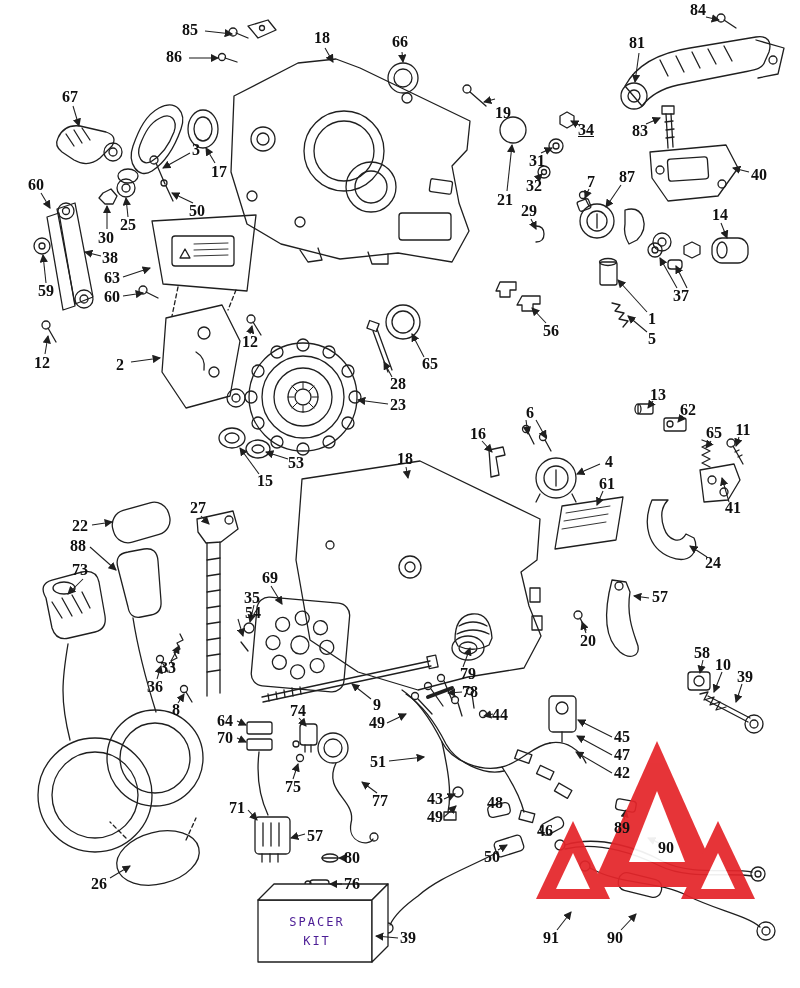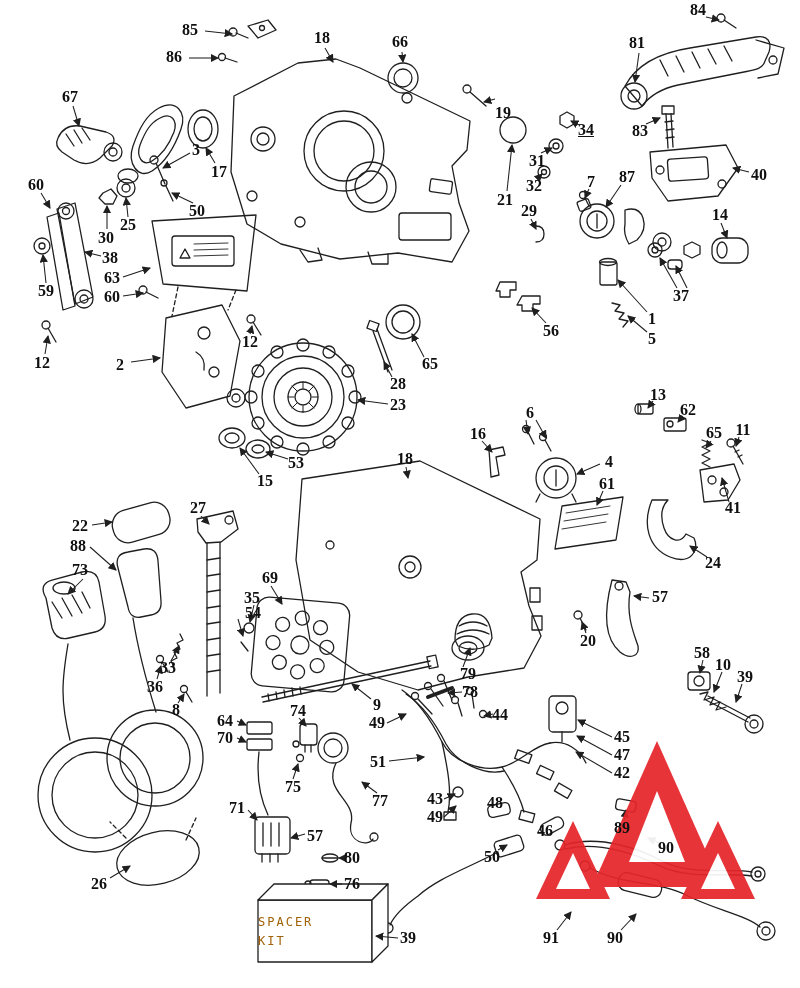--- a/index.html
+++ b/index.html
@@ -7,22 +7,22 @@
          font-family:"Liberation Sans",sans-serif;}
   svg.diagram{position:absolute;left:0;top:0;z-index:10;}
   .art{stroke:var(--line,#1f1f1f);fill:none;stroke-width:1.3;stroke-linecap:round;stroke-linejoin:round;}
   .ld{stroke:var(--line,#1f1f1f);stroke-width:1.05;}
   .part-label{position:absolute;transform:translate(-50%,-50%);
       font-family:"Liberation Serif",serif;font-weight:700;font-size:16px;color:#101010;
       white-space:nowrap;z-index:40;line-height:1;}
   .watermark{position:absolute;left:0;top:902px;width:795px;text-align:right;z-index:30;
       font-family:"DejaVu Sans",sans-serif;font-weight:700;font-size:36px;letter-spacing:1px;line-height:1;}
   .spacer-kit-text{position:absolute;left:258px;top:900px;width:118px;height:62px;z-index:35;
-      display:flex;flex-direction:column;justify-content:center;gap:5px;
-      font-family:"DejaVu Sans Mono",monospace;font-size:12px;letter-spacing:2px;color:#a16207;}
+      display:flex;flex-direction:column;align-items:center;justify-content:center;gap:5px;
+      font-family:"DejaVu Sans Mono",monospace;font-size:12px;letter-spacing:2px;color:#4c1d95;}
 </style>
 </head>
 <body>
 
 <div class="stage">
 
   <svg class="diagram" width="800" height="988" viewBox="0 0 800 988">
     <defs>
       <marker id="arr" markerWidth="8" markerHeight="8" refX="7" refY="4" orient="auto">
         <path d="M0,0 L8,4 L0,8 Z" fill="#1f1f1f"></path>

